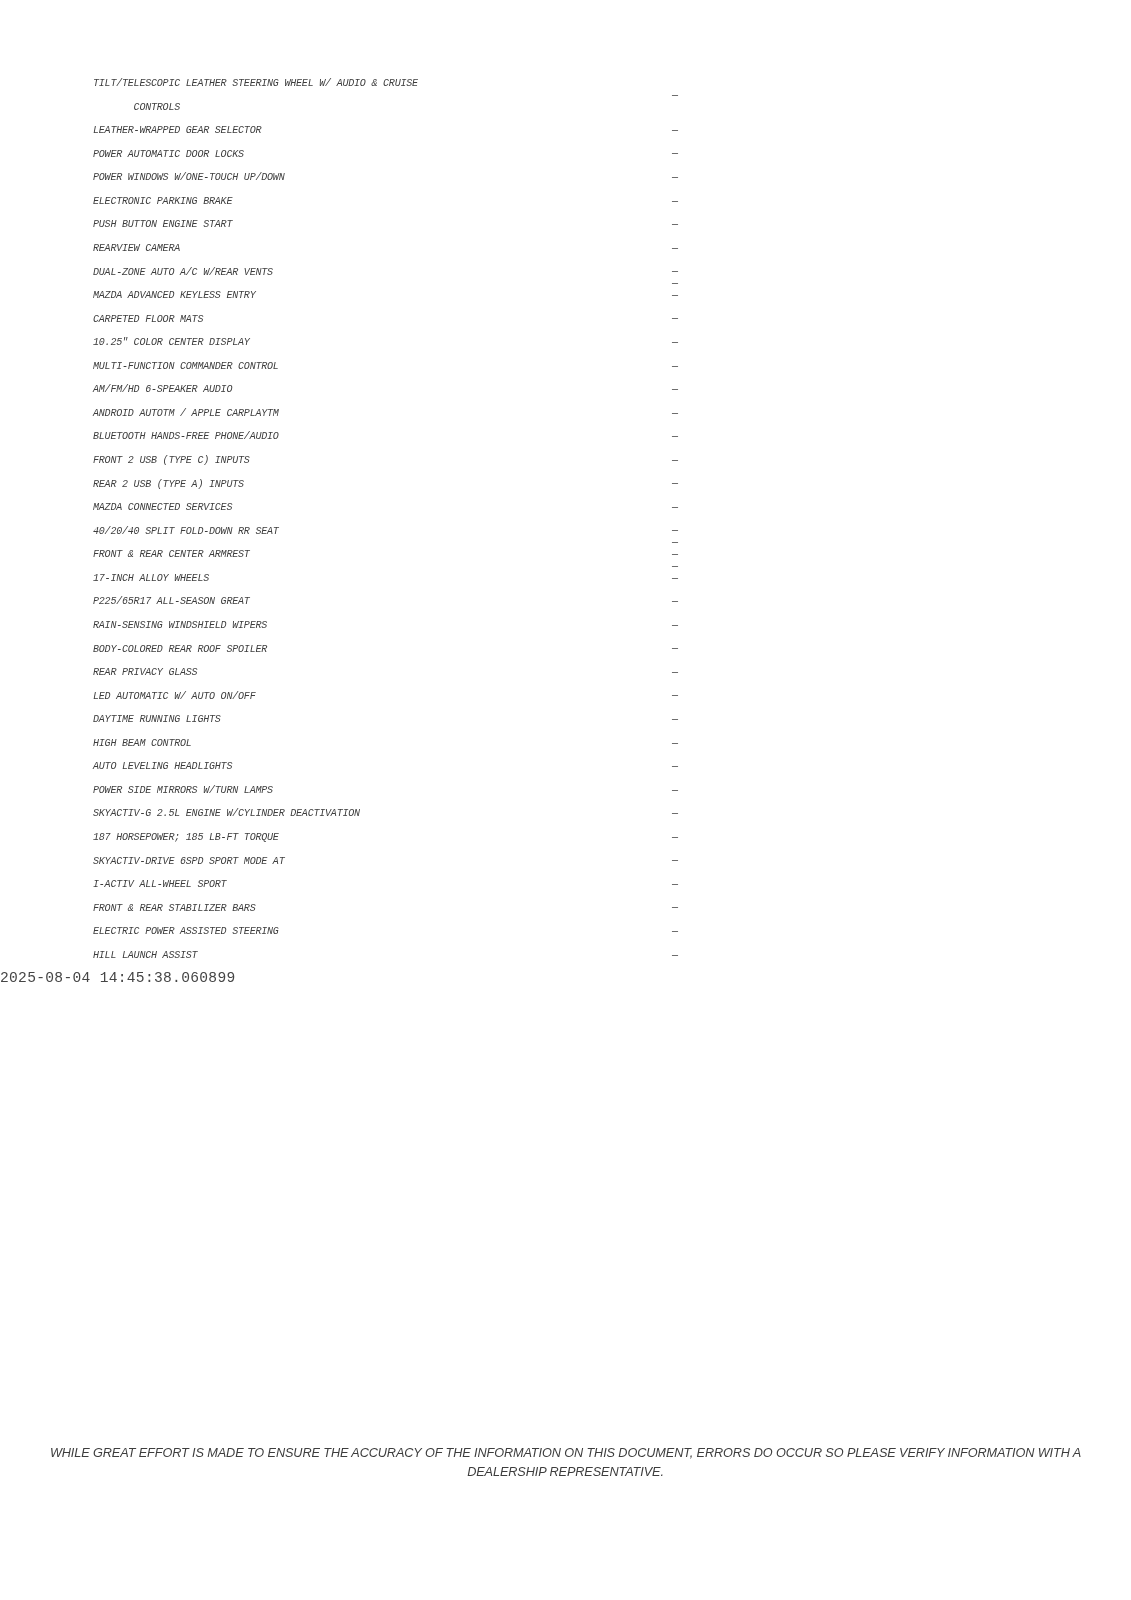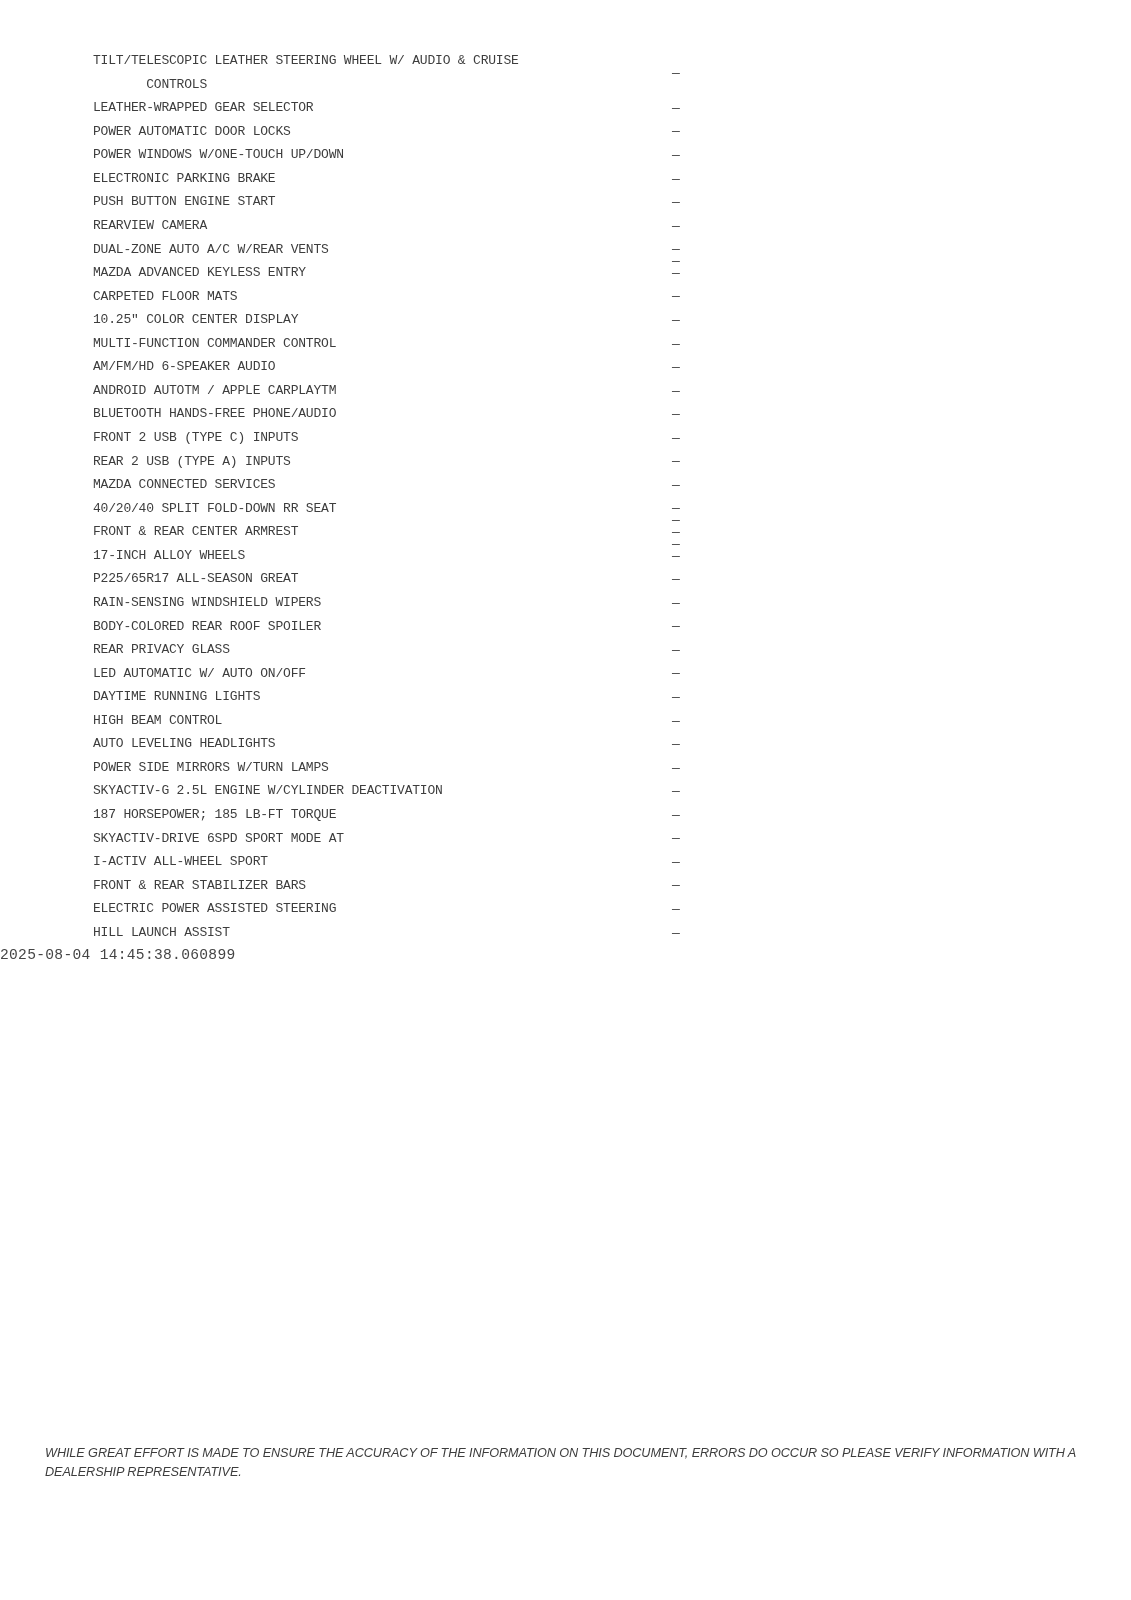--- a/index.html
+++ b/index.html
@@ -10,24 +10,25 @@
   .page {
     position: relative;
     width: 1131px;
     height: 1600px;
     background: #ffffff;
     overflow: hidden;
     font-family: "Liberation Mono", "DejaVu Sans Mono", monospace;
     color: #3d3d3d;
   }
   .feature-list {
-    padding-top: 49px;
-    font-size: 13px;
+    padding-top: 72px;
+    font-size: 10px;
     line-height: 23.57px;
     letter-spacing: -0.2px;
+    font-style: italic;
   }
   .feature-row {
     position: relative;
     padding-left: 93px;
     padding-right: 120px;
   }
   .feature-label {
     white-space: pre-wrap;
     display: block;
   }
@@ -44,21 +45,21 @@
     font-size: 14.6px;
     line-height: 23.57px;
     letter-spacing: 0.3px;
     color: #454545;
   }
   .disclaimer {
     position: absolute;
     top: 1444px;
     left: 45px;
     right: 45px;
-    text-align: left;
+    text-align: center;
     font-family: "Liberation Sans", sans-serif;
     font-style: italic;
     font-size: 12.7px;
     line-height: 18.5px;
     color: #3d3d3d;
     letter-spacing: -0.1px;
   }
 </style>
 </head>
 <body>

